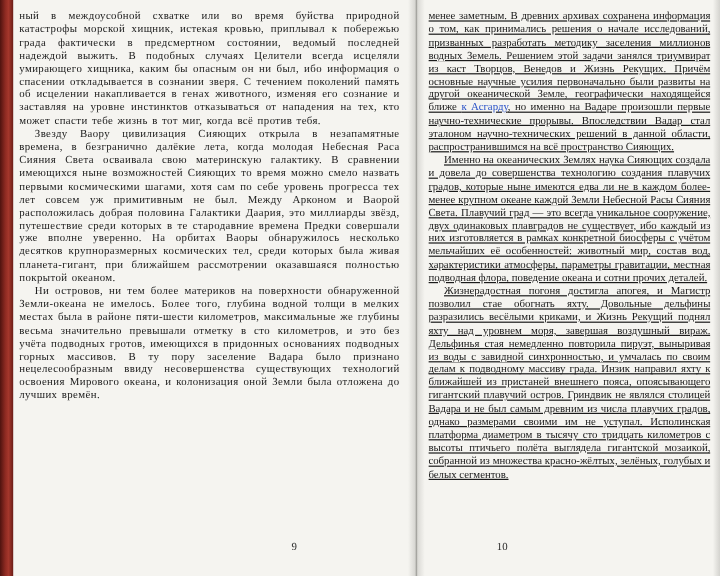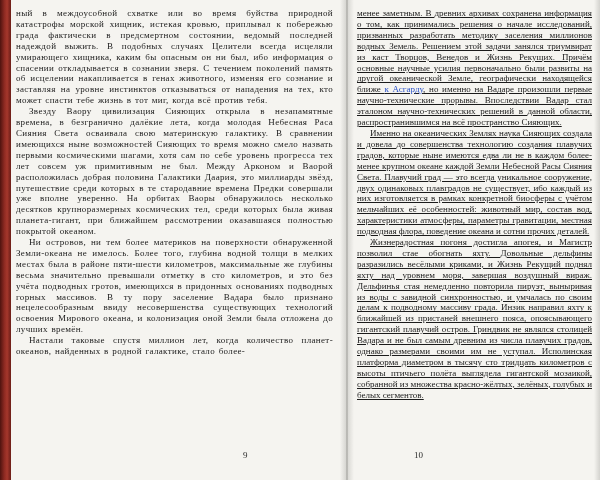--- a/index.html
+++ b/index.html
@@ -47,21 +47,20 @@
 </head>
 <body>
 
 <div class="book">
   <div class="spine"></div>
 
   <div class="page page-left">
     <p class="noindent">ный в междоусобной схватке или во время буйства природной катастрофы морской хищник, истекая кровью, приплывал к побережью града фактически в предсмертном состоянии, ведомый последней надеждой выжить. В подобных случаях Целители всегда исцеляли умирающего хищника, каким бы опасным он ни был, ибо информация о спасении откладывается в сознании зверя. С течением поколений память об исцелении накапливается в генах животного, изменяя его сознание и заставляя на уровне инстинктов отказываться от нападения на тех, кто может спасти тебе жизнь в тот миг, когда всё против тебя.</p>
     <p>Звезду Ваору цивилизация Сияющих открыла в незапамятные времена, в безгранично далёкие лета, когда молодая Небесная Раса Сияния Света осваивала свою материнскую галактику. В сравнении имеющихся ныне возможностей Сияющих то время можно смело назвать первыми космическими шагами, хотя сам по себе уровень прогресса тех лет совсем уж примитивным не был. Между Арконом и Ваорой расположилась добрая половина Галактики Даария, это миллиарды звёзд, путешествие среди которых в те стародавние времена Предки совершали уже вполне уверенно. На орбитах Ваоры обнаружилось несколько десятков крупноразмерных космических тел, среди которых была живая планета-гигант, при ближайшем рассмотрении оказавшаяся полностью покрытой океаном.</p>
     <p>Ни островов, ни тем более материков на поверхности обнаруженной Земли-океана не имелось. Более того, глубина водной толщи в мелких местах была в районе пяти-шести километров, максимальные же глубины весьма значительно превышали отметку в сто километров, и это без учёта подводных гротов, имеющихся в придонных основаниях подводных горных массивов. В ту пору заселение Вадара было признано нецелесообразным ввиду несовершенства существующих технологий освоения Мирового океана, и колонизация оной Земли была отложена до лучших времён.</p>
-    <p>Настали таковые спустя миллион лет, когда количество планет-океанов, найденных в родной галактике, стало более-</p>
   </div>
 
   <div class="gutter"></div>
 
   <div class="page page-right">
     <p class="noindent"><span>менее заметным. В древних архивах сохранена информация о том, как принимались решения о начале исследований, призванных разработать методику заселения миллионов водных Земель. Решением этой задачи занялся триумвират из каст Творцов, Венедов и Жизнь Рекущих. Причём основные научные усилия первоначально были развиты на другой океанической Земле, географически находящейся ближе </span><a href="#" class="link">к Асгарду</a><span>, но именно на Вадаре произошли первые научно-технические прорывы. Впоследствии Вадар стал эталоном научно-технических решений в данной области, распространившимся на всё пространство Сияющих.</span></p>
     <p>Именно на океанических Землях наука Сияющих создала и довела до совершенства технологию создания плавучих градов, которые ныне имеются едва ли не в каждом более-менее крупном океане каждой Земли Небесной Расы Сияния Света. Плавучий град — это всегда уникальное сооружение, двух одинаковых плавградов не существует, ибо каждый из них изготовляется в рамках конкретной биосферы с учётом мельчайших её особенностей: животный мир, состав вод, характеристики атмосферы, параметры гравитации, местная подводная флора, поведение океана и сотни прочих деталей.</p>
     <p>Жизнерадостная погоня достигла апогея, и Магистр позволил стае обогнать яхту. Довольные дельфины разразились весёлыми криками, и Жизнь Рекущий поднял яхту над уровнем моря, завершая воздушный вираж. Дельфинья стая немедленно повторила пируэт, выныривая из воды с завидной синхронностью, и умчалась по своим делам к подводному массиву града. Инзик направил яхту к ближайшей из пристаней внешнего пояса, опоясывающего гигантский плавучий остров. Гриндвик не являлся столицей Вадара и не был самым древним из числа плавучих градов, однако размерами своими им не уступал. Исполинская платформа диаметром в тысячу сто тридцать километров с высоты птичьего полёта выглядела гигантской мозаикой, собранной из множества красно-жёлтых, зелёных, голубых и белых сегментов.</p>
   </div>
 

